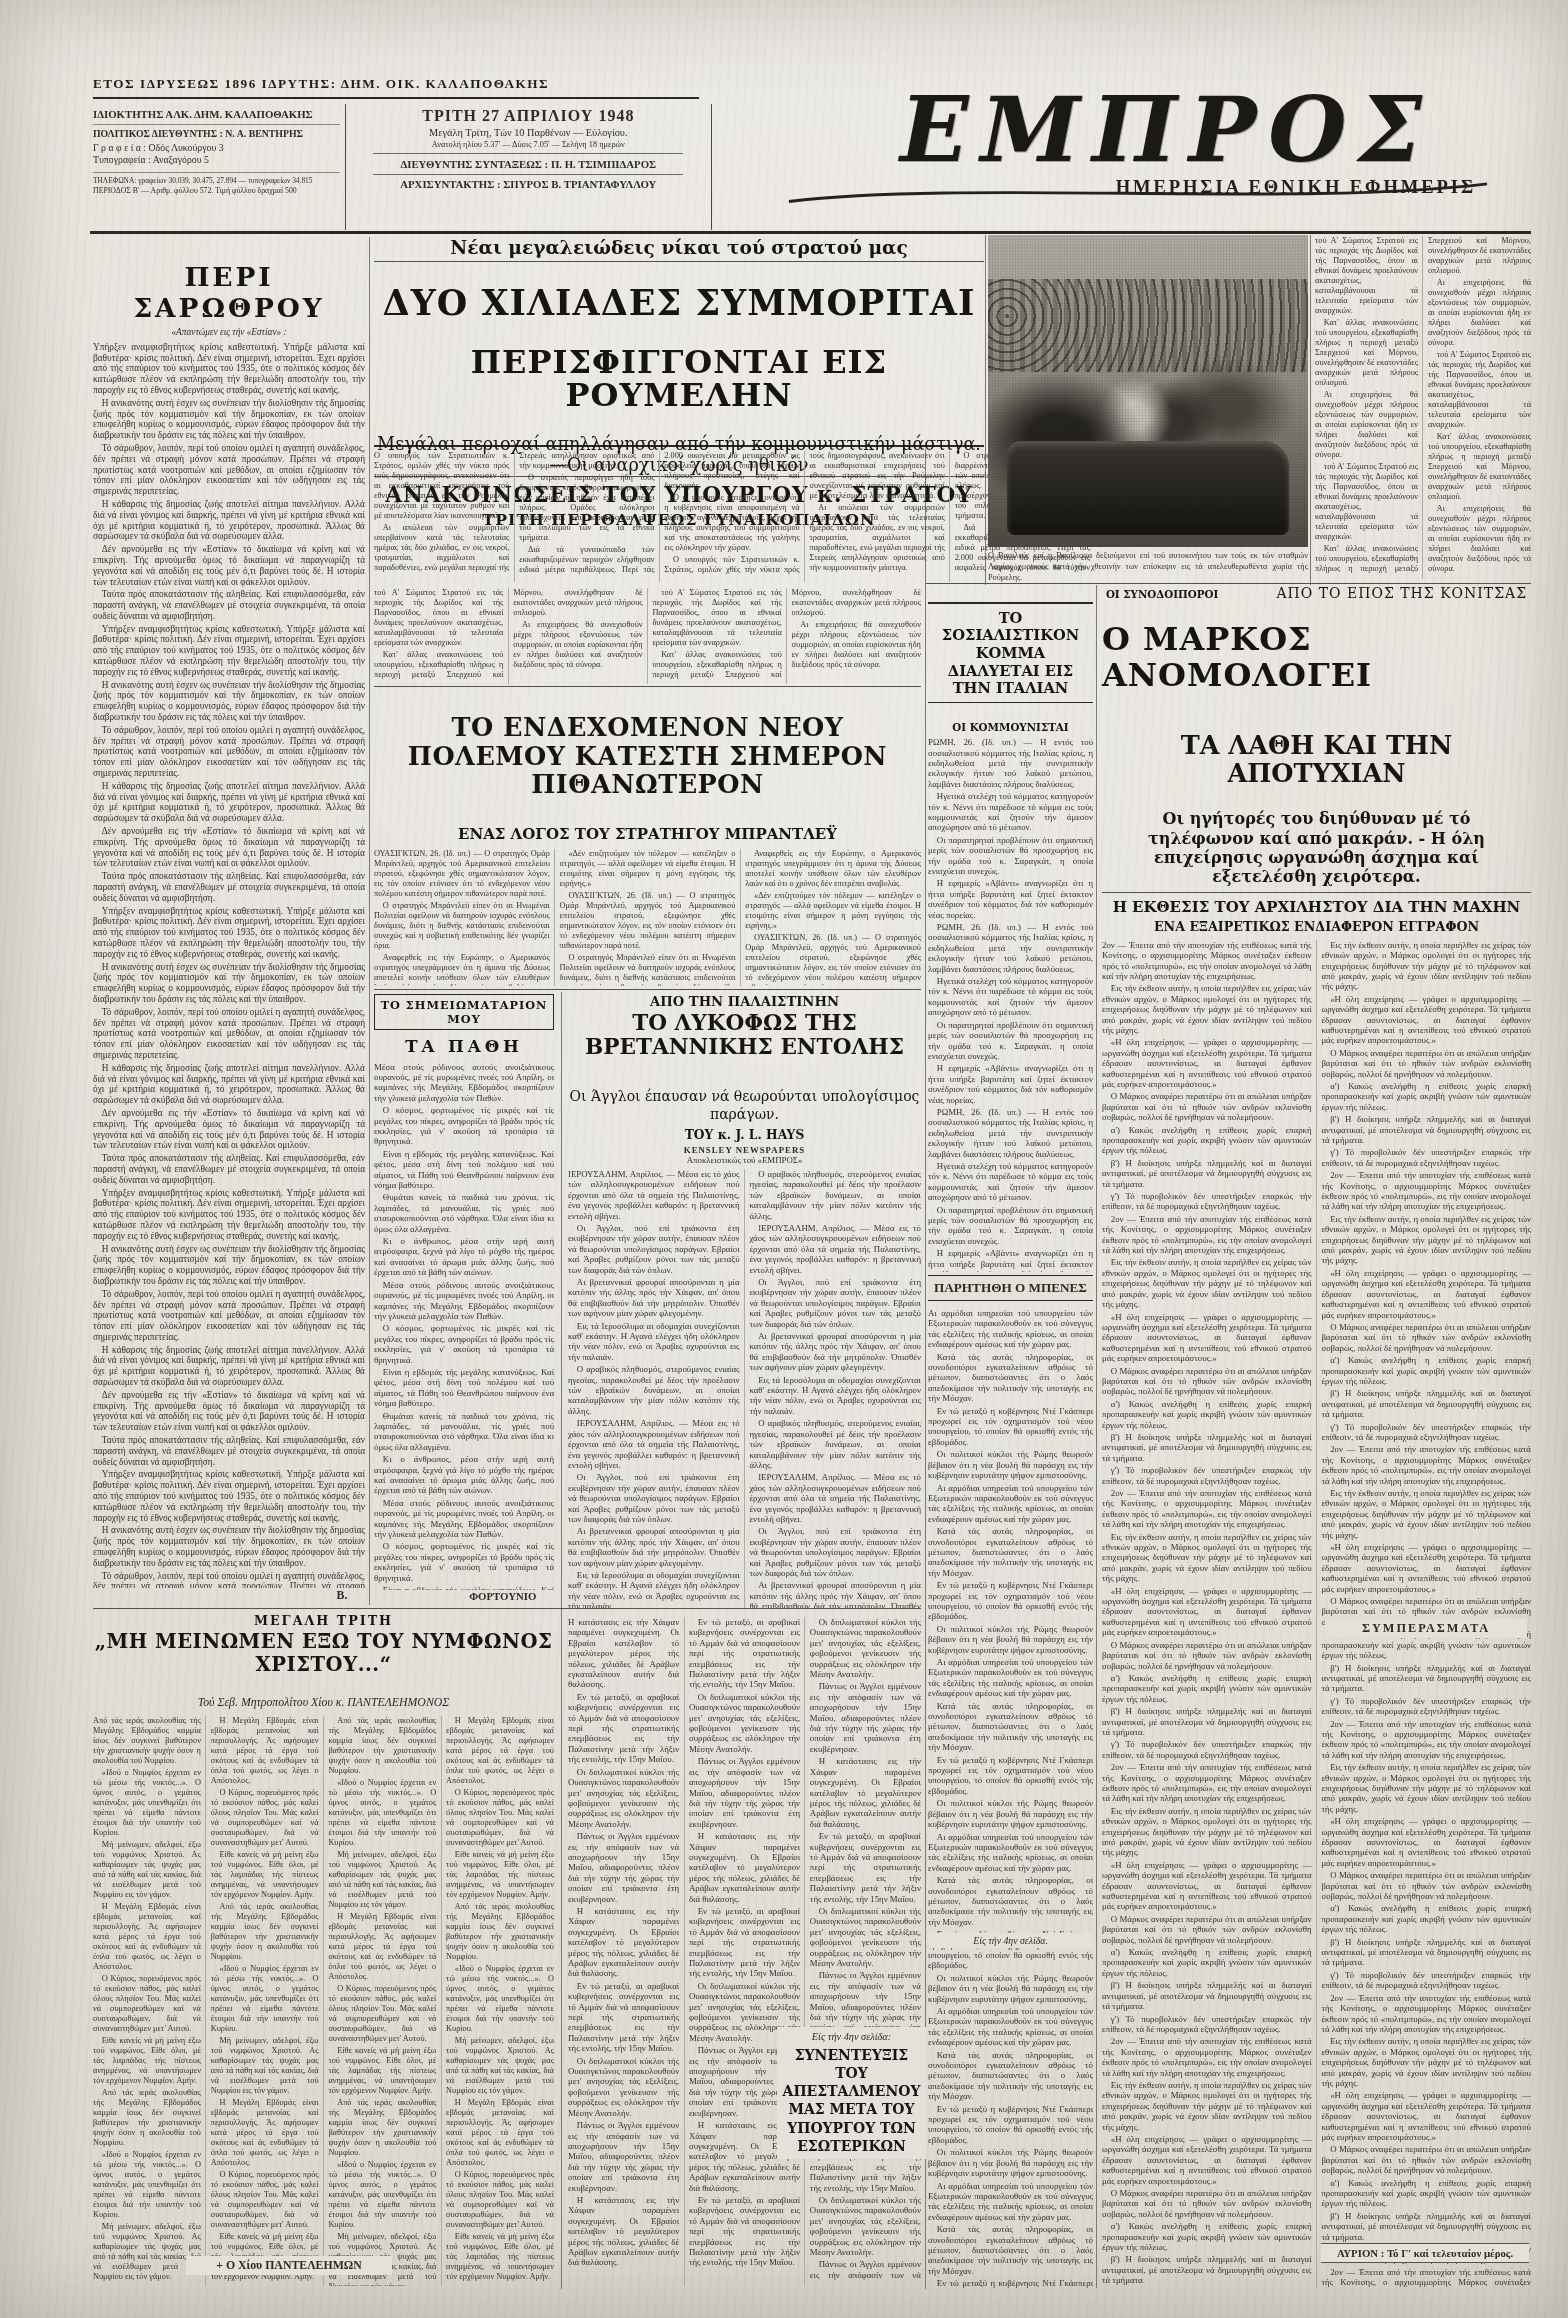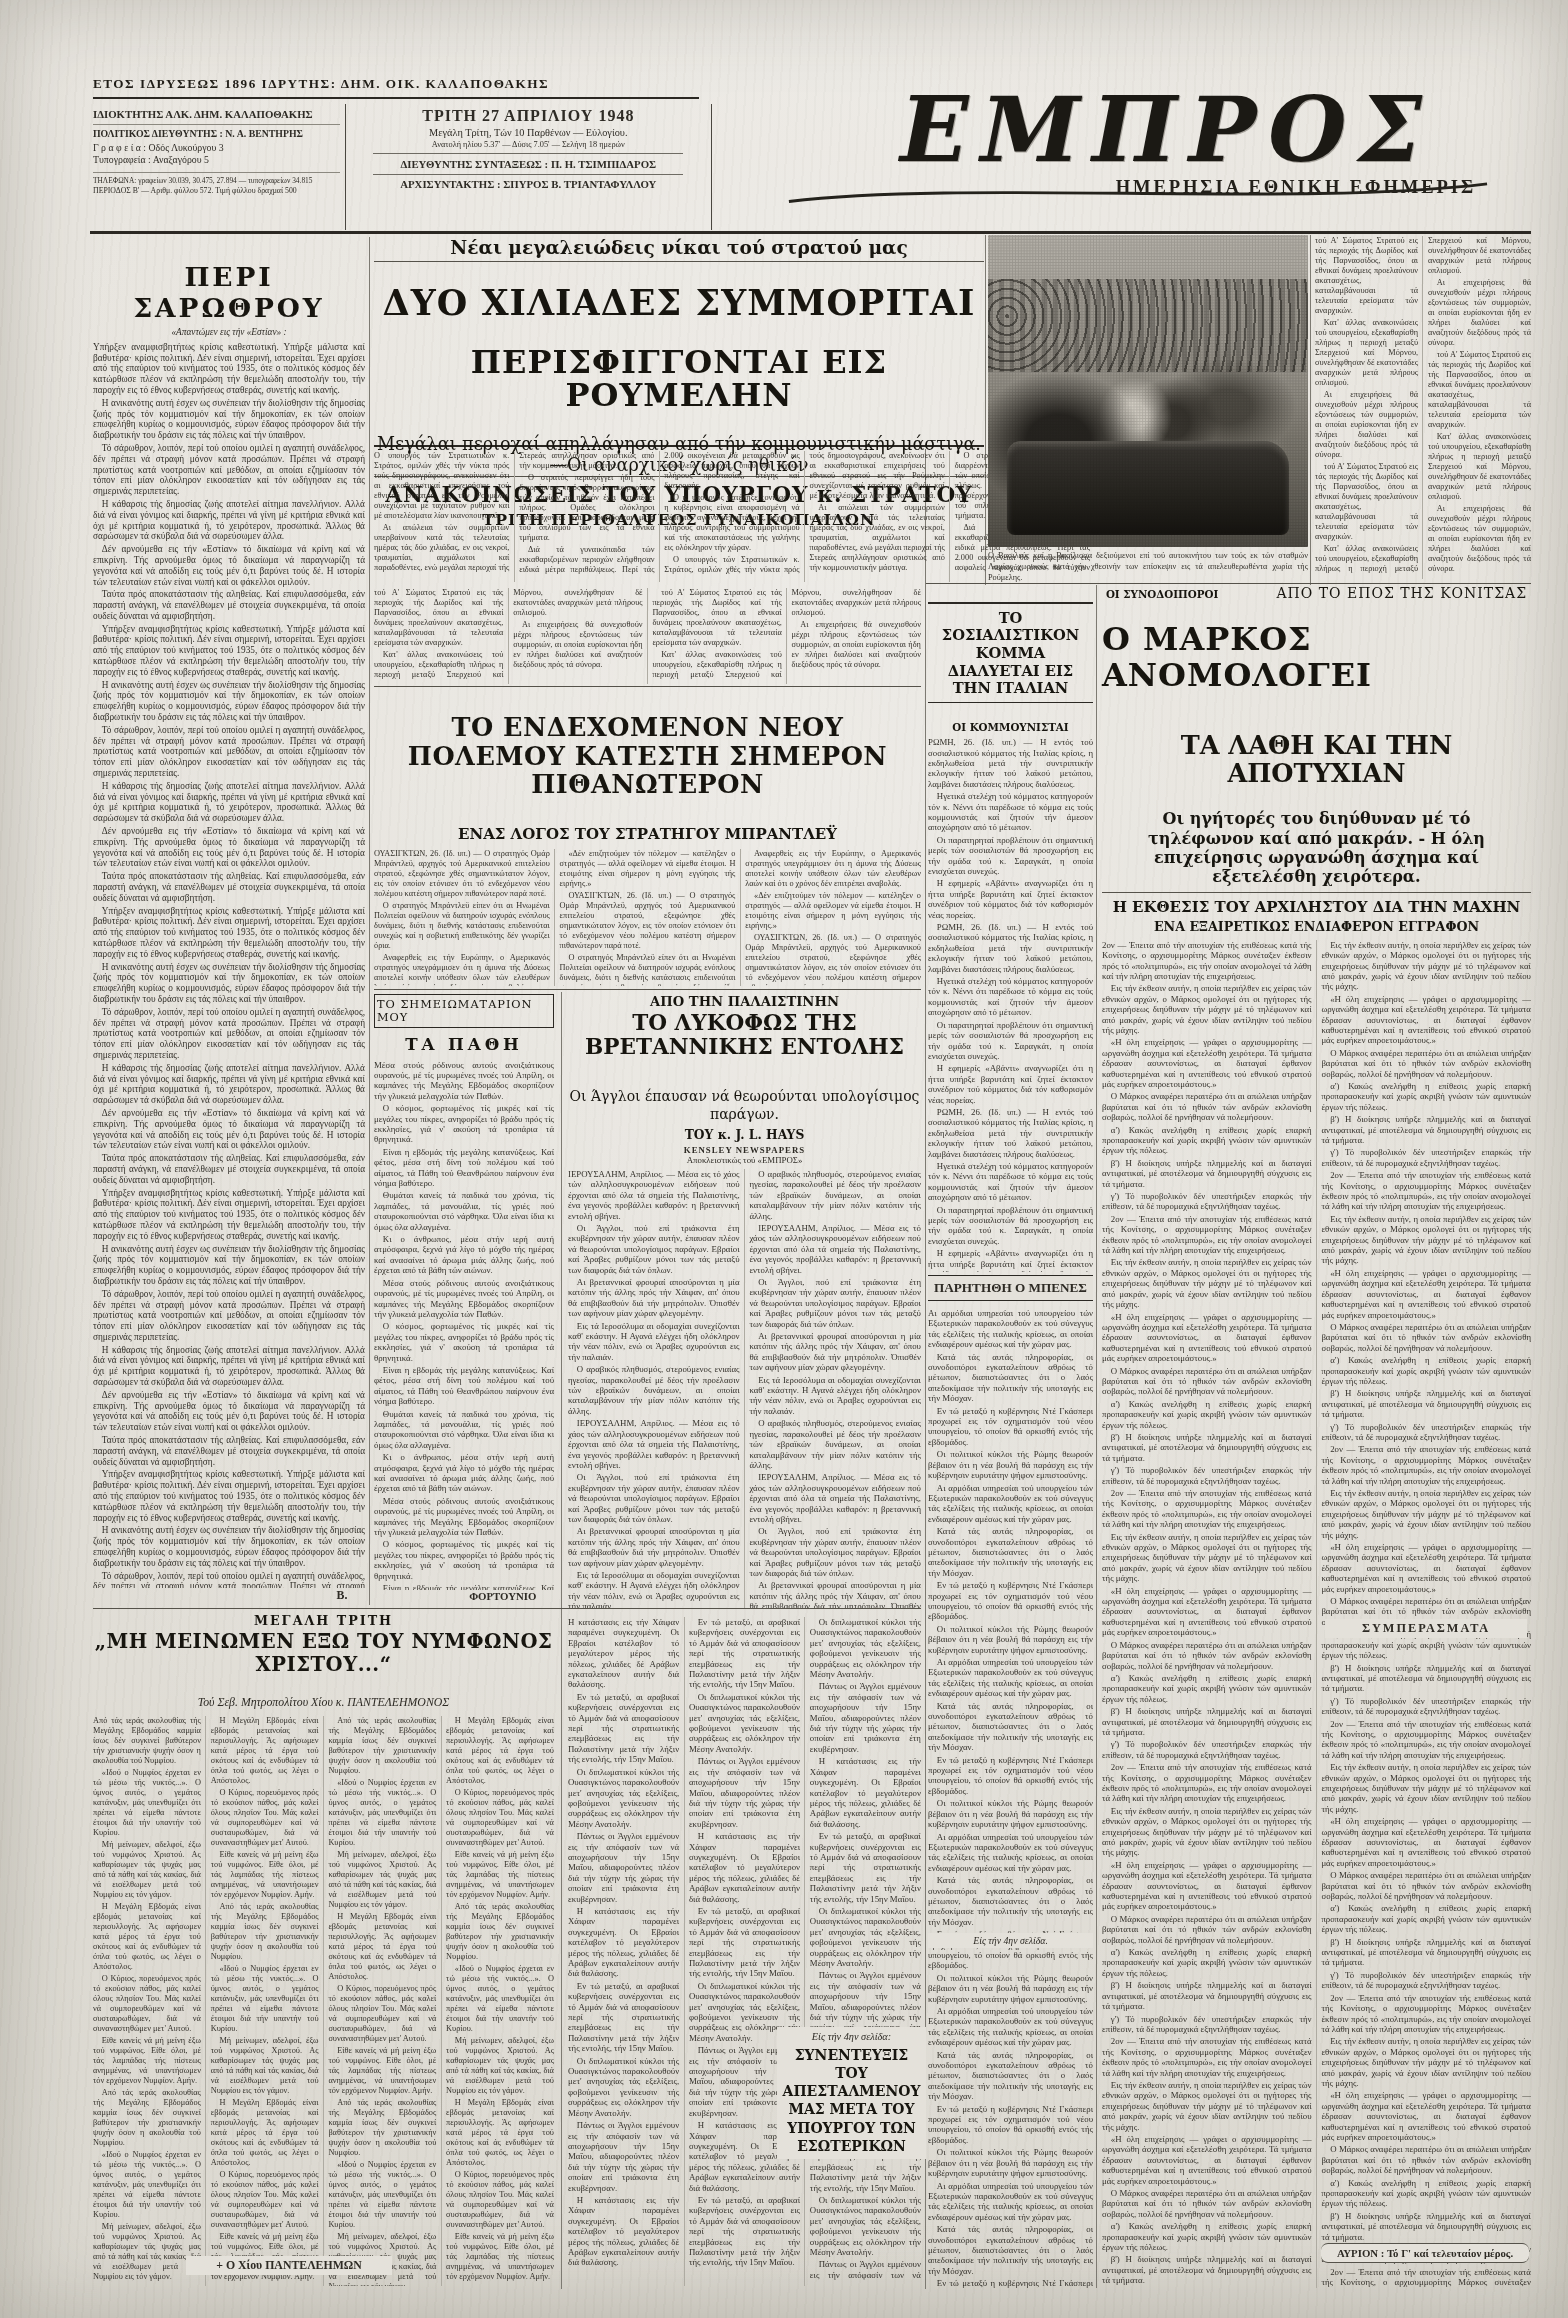--- a/index.html
+++ b/index.html
@@ -44,34 +44,34 @@
   .mk-kickrow{display:flex;justify-content:space-between;align-items:baseline;padding:0 3.9px;}
   .mk-kick-l{font-size:10.3px;font-weight:bold;}
   .mk-kick-r{font-size:14px;font-weight:normal;letter-spacing:1px;}
   .mk-h1{font-size:32px;font-weight:bold;text-align:left;line-height:1.1;letter-spacing:1px;}
   .mk-h2{font-size:25.5px;font-weight:bold;text-align:center;line-height:1.1;}
   .mk-deck{font-size:16px;font-weight:600;text-align:center;line-height:1.2;margin-top:4.9px;padding:0 7.8px;}
   .mk-sub1{font-size:15px;font-weight:bold;text-align:center;border-top:1px solid #55524a;margin-top:5.9px;padding-top:4.9px;}
   .mk-sub2{font-size:12.7px;font-weight:bold;text-align:center;margin:2.9px 0 5.9px 0;}
   .br-h{font-size:25.5px;font-weight:bold;line-height:1.12;text-align:center;letter-spacing:0.5px;}
   .br-sub{font-size:15px;font-weight:bold;text-align:center;margin:4.9px 0 5.9px 0;}
-  .nb-box{border:1.5px solid #2b2823;padding:2.9px 2px;font-size:11.3px;font-weight:normal;text-align:left;letter-spacing:1px;}
+  .nb-box{border:1.5px solid #2b2823;padding:2.9px 2px;font-size:11.3px;font-weight:bold;text-align:center;letter-spacing:1px;}
   .nb-title{font-size:16.7px;font-weight:bold;text-align:center;letter-spacing:3.9px;margin:5.9px 0;}
   .pl-kick{font-size:13.2px;font-weight:bold;text-align:center;}
   .pl-h{font-size:21.6px;font-weight:bold;text-align:center;line-height:1.12;margin-top:2px;}
   .pl-deck{font-size:14px;text-align:center;line-height:1.25;margin-top:11px;}
   .pl-by{font-size:12.3px;font-weight:bold;text-align:center;margin-top:3.9px;}
   .pl-cr1{font-size:8.8px;font-weight:bold;text-align:center;letter-spacing:1px;margin-top:2.9px;}
   .pl-cr2{font-size:8.8px;text-align:center;margin-bottom:3.9px;}
   .sm-kick{font-size:12.7px;font-weight:bold;text-align:center;letter-spacing:2px;}
   .sm-h{font-size:19.6px;font-weight:bold;text-align:center;letter-spacing:0.5px;margin-top:2px;}
   .sm-by{font-size:11.8px;text-align:center;font-style:italic;margin:2.9px 0 5.9px 0;}
   .overlay{background:#e4e1da;}
   .concl{font-size:12.3px;font-weight:bold;text-align:center;letter-spacing:2px;}
-  .tomorrow{font-size:10.8px;font-weight:bold;text-align:center;border-top:1px solid #55524a;border-bottom:1px solid #55524a;padding:2.9px 0;border-radius:7px;}
+  .tomorrow{font-size:10.8px;font-weight:bold;text-align:center;border-top:1px solid #55524a;border-bottom:1px solid #55524a;padding:2.9px 0;}
   .benes{border-top:1.5px solid #2b2823;border-bottom:1.5px solid #2b2823;font-size:13.2px;font-weight:bold;text-align:center;padding:3.9px 0;background:#e4e1da;}
   .p4box{padding:3.9px 2px;}
   .p4-intro{font-size:10.3px;font-style:italic;text-align:center;}
   .p4-ann{font-size:14px;font-weight:bold;text-align:center;line-height:1.3;margin-top:3.9px;}
   .p4note{font-size:9.8px;font-style:italic;text-align:center;padding:2px 0;}
   .caption{font-size:8.3px;line-height:10.8px;text-align:justify;color:#33302a;}
   
   .photo{position:absolute;overflow:hidden;border-radius:1px;
     background:
       radial-gradient(ellipse at 22% 66%, rgba(25,23,20,0.88) 0 9%, transparent 24%),

